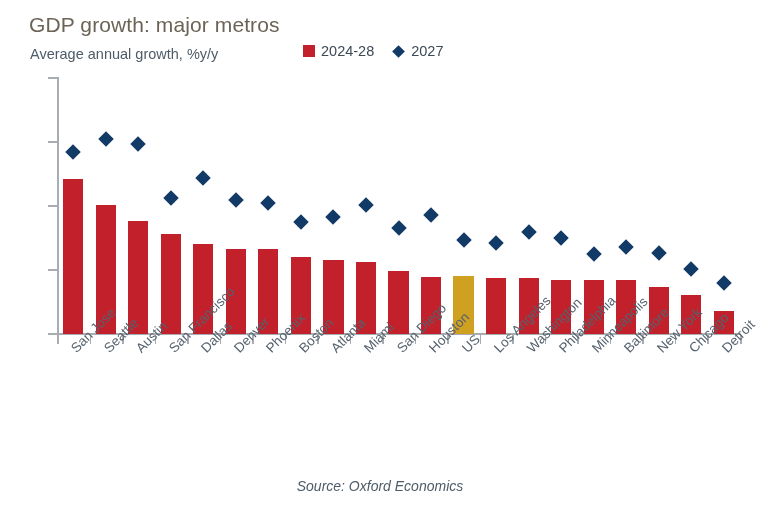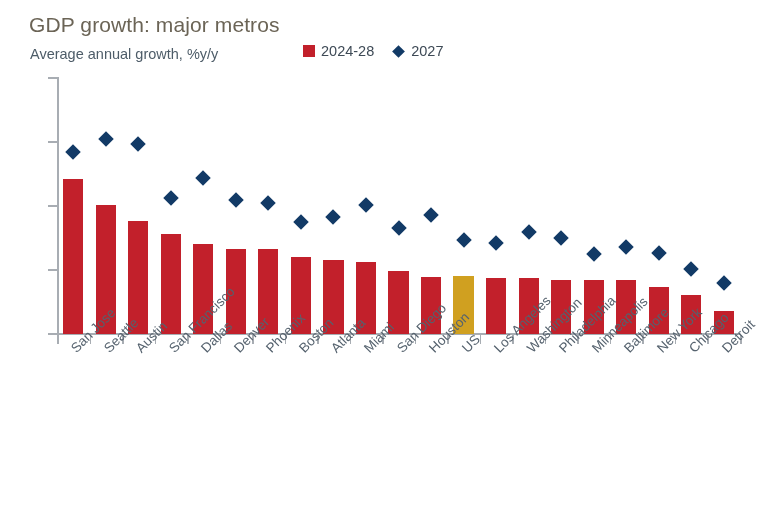--- a/index.html
+++ b/index.html
@@ -282,14 +282,15 @@
       <div class="x-label" style="left: 491.071px; top: 345px;">Los Angeles</div>
       <div class="x-label" style="left: 523.595px; top: 345px;">Washington</div>
       <div class="x-label" style="left: 556.119px; top: 345px;">Philadelphia</div>
       <div class="x-label" style="left: 588.643px; top: 345px;">Minneapolis</div>
       <div class="x-label" style="left: 621.167px; top: 345px;">Baltimore</div>
       <div class="x-label" style="left: 653.69px; top: 345px;">New York</div>
       <div class="x-label" style="left: 686.214px; top: 345px;">Chicago</div>
       <div class="x-label" style="left: 718.738px; top: 345px;">Detroit</div>
     </div>
 
+  <div id="chart-source">Source: Oxford Economics</div>
 
 </div>
 
 </body></html>

